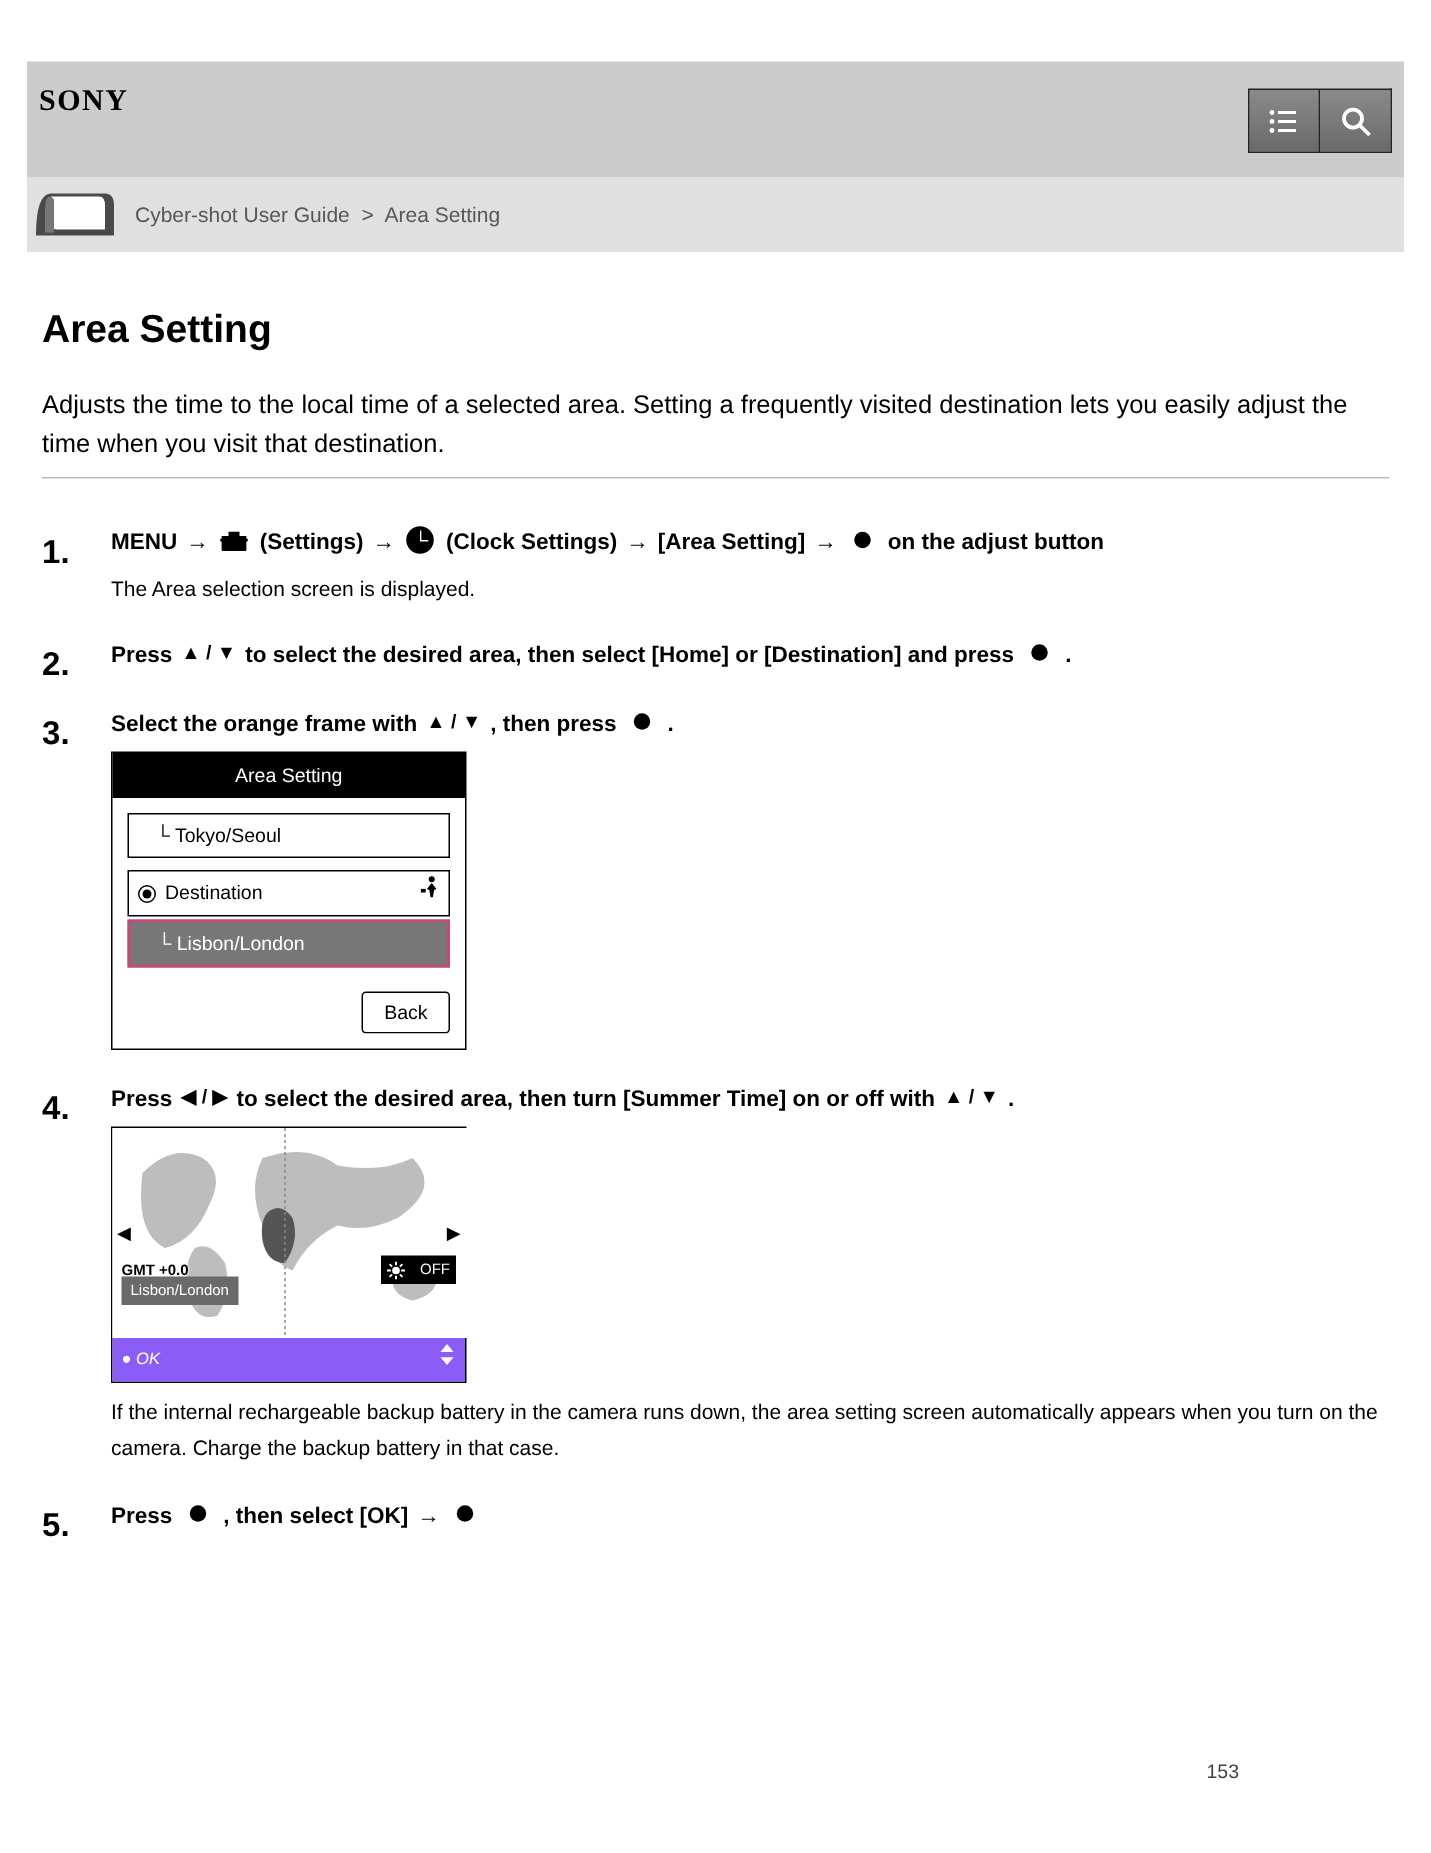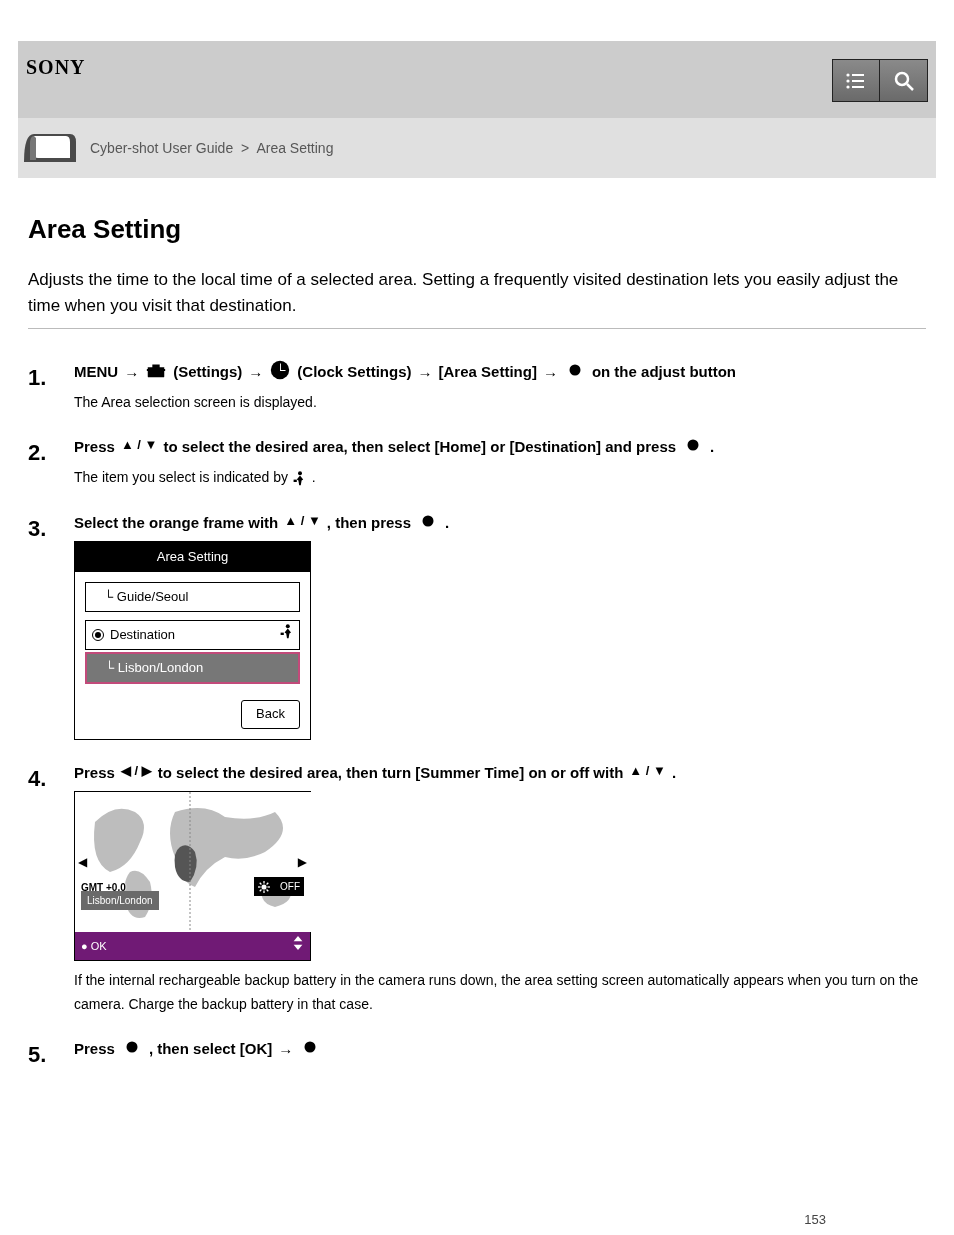--- a/index.html
+++ b/index.html
@@ -3,21 +3,21 @@
 <meta charset="utf-8">
 <style>
   * { margin: 0; padding: 0; box-sizing: border-box; }
   html, body { width: 954px; background: #fff; font-family: Arial, Helvetica, sans-serif; color: #000; }
   .page-wrap { padding: 41px 18px 0 18px; }
   .header { position: relative; background: #ccc; height: 77px; }
   .logo { position: absolute; left: 8px; top: 15px; font-family: "Times New Roman", serif; font-weight: bold; letter-spacing: 1px; font-size: 20px; }
   .header-icons { position: absolute; right: 8px; top: 18px; display: flex; }
   .hicon { width: 48px; height: 43px; background: linear-gradient(#8a8a8a,#6a6a6a); border: 1px solid #222; display: flex; align-items: center; justify-content: center; }
   .hicon + .hicon { border-left: none; }
-  .breadcrumb-bar { background: #e0e0e0; height: 60px; display: flex; align-items: center; padding-left: 2px; gap: 10px; }
+  .breadcrumb-bar { background: #e0e0e0; height: 50px; display: flex; align-items: center; padding-left: 2px; gap: 10px; }
   .book-icon { width: 60px; height: 40px; display: flex; align-items: center; justify-content: center; }
   .breadcrumb-text { font-size: 14px; color: #575757; }
   .breadcrumb-text .sep { margin: 0 4px; }
   .content { padding: 36px 10px 0 10px; }
   h1 { font-size: 26px; font-weight: bold; margin-bottom: 22px; }
   .intro { font-size: 17px; line-height: 1.5; }
   hr.sep { border: none; border-top: 1px solid #bbb; margin: 10px 0 30px 0; }
   ol.steps { list-style: none; counter-reset: step; }
   ol.steps > li { counter-increment: step; position: relative; padding-left: 46px; font-size: 15px; line-height: 1.7; margin-bottom: 20px; }
   ol.steps > li::before { content: counter(step) "."; position: absolute; left: 0; top: 0; font-size: 22px; font-weight: bold; }
@@ -31,21 +31,21 @@
   .screen1 { width: 237px; border: 1px solid #000; margin-top: 6px; background: #fff; }
   .screen1 .title { background: #000; color: #fff; text-align: center; font-size: 13px; padding: 4px 0; }
   .screen1 .body { padding: 10px; }
   .radio-row { border: 1px solid #000; padding: 3px 6px; font-size: 13px; margin-bottom: 2px; display: flex; align-items: center; gap: 6px; position: relative; }
   .child-row { border: 1px solid #000; padding: 3px 6px 3px 18px; font-size: 13px; margin-bottom: 8px; }
   .child-row.selected { border: 2px solid #c24a7a; background: #777; color: #fff; }
   .btn-back { float: right; border: 1px solid #000; padding: 2px 14px; font-size: 13px; margin-top: 8px; border-radius: 3px; }
   .person-icon { position: absolute; right: 4px; top: 2px; }
   
   .screen2 { width: 237px; border: 1px solid #000; margin-top: 6px; }
-  .screen2 .bottombar { background: #701a75; color: #fff; font-size: 11px; padding: 4px 6px; display: flex; align-items:center; justify-content: space-between; }
+  .screen2 .bottombar { background: #8b5cf6; color: #fff; font-size: 11px; padding: 4px 6px; display: flex; align-items:center; justify-content: space-between; font-style: italic; }
   .dst-badge { position:absolute; right:6px; bottom:36px; background:#000; color:#fff; font-size:10px; padding:1px 4px; display:flex; align-items:center; gap:10px;}
   .gmt-label { position:absolute; left:6px; bottom:36px; color:#000; font-size:10px; font-weight:bold; text-shadow: 0 0 2px #fff, 0 0 2px #fff;}
   .region-label { position:absolute; left:6px; bottom:22px; background:#6a6a6a; color:#fff; font-size:10px; padding:1px 6px;}
   .map-wrap { position: relative; background:#fff; }
   .side-arrow { position:absolute; top:50%; transform:translateY(-50%); color:#000; font-size:12px; }
   .side-arrow.left{ left:3px;} .side-arrow.right{ right:3px;}
   .warning { font-size: 14px; margin-top: 8px; }
   .page-num { text-align: right; font-size: 13px; color: #444; padding: 130px 110px 30px 0; }
   .radio-circ { display:inline-block; width:12px; height:12px; border:1px solid #000; border-radius:50%; position:relative; }
   .radio-circ.filled::after{ content:""; position:absolute; left:2px; top:2px; width:6px; height:6px; background:#000; border-radius:50%; }
@@ -137,51 +137,40 @@
           <span class="plain">Press</span>
           <span class="plain arrows-inline">▲ / ▼</span>
           <span class="plain">to select the desired area, then select [Home] or [Destination] and press</span>
           <span class="inline-icon">
             <svg viewBox="0 0 24 24">
                 <circle cx="12" cy="12" r="6" fill="#000"></circle>
               </svg>
           </span>
           <span class="plain">.</span>
         </span>
-        <div class="subnote">
-          <span>The item you select is indicated by</span>
-          <span>
-            <svg viewBox="0 0 20 20" width="16" height="16" style="vertical-align:middle;">
-                <circle cx="10" cy="4" r="2.5" fill="#000"></circle>
-                <path d="M10 7l-4 5 2 1 1 6h2l1-6 2-1-4-5z" fill="#000"></path>
-                <rect x="2" y="12" width="4" height="3" fill="#000"></rect>
-              </svg>
-          </span>
-          <span>.</span>
-        </div>
       </li>
 
       <li>
         <span class="path-line">
           <span class="plain">Select the orange frame with</span>
           <span class="plain arrows-inline">▲ / ▼</span>
           <span class="plain">, then press</span>
           <span class="inline-icon">
             <svg viewBox="0 0 24 24">
                 <circle cx="12" cy="12" r="6" fill="#000"></circle>
               </svg>
           </span>
           <span class="plain">.</span>
         </span>
 
         <div class="screen1">
           <div class="title">Area Setting</div>
           <div class="body">
             <div class="child-row">
-              <span class="tree-mark">Guide/Seoul</span>
+              <span class="tree-mark">Tokyo/Seoul</span>
             </div>
             <div class="radio-row">
               <span class="radio-circ filled"></span>
               <span>Destination</span>
               <span class="person-icon">
                 <svg viewBox="0 0 20 20" width="16" height="16">
                     <circle cx="11" cy="4" r="2.5" fill="#000"></circle>
                     <path d="M11 7l-4 5 2 1 1 6h2l1-6 2-1-4-5z" fill="#000"></path>
                     <rect x="2" y="12" width="4" height="3" fill="#000"></rect>
                   </svg>

